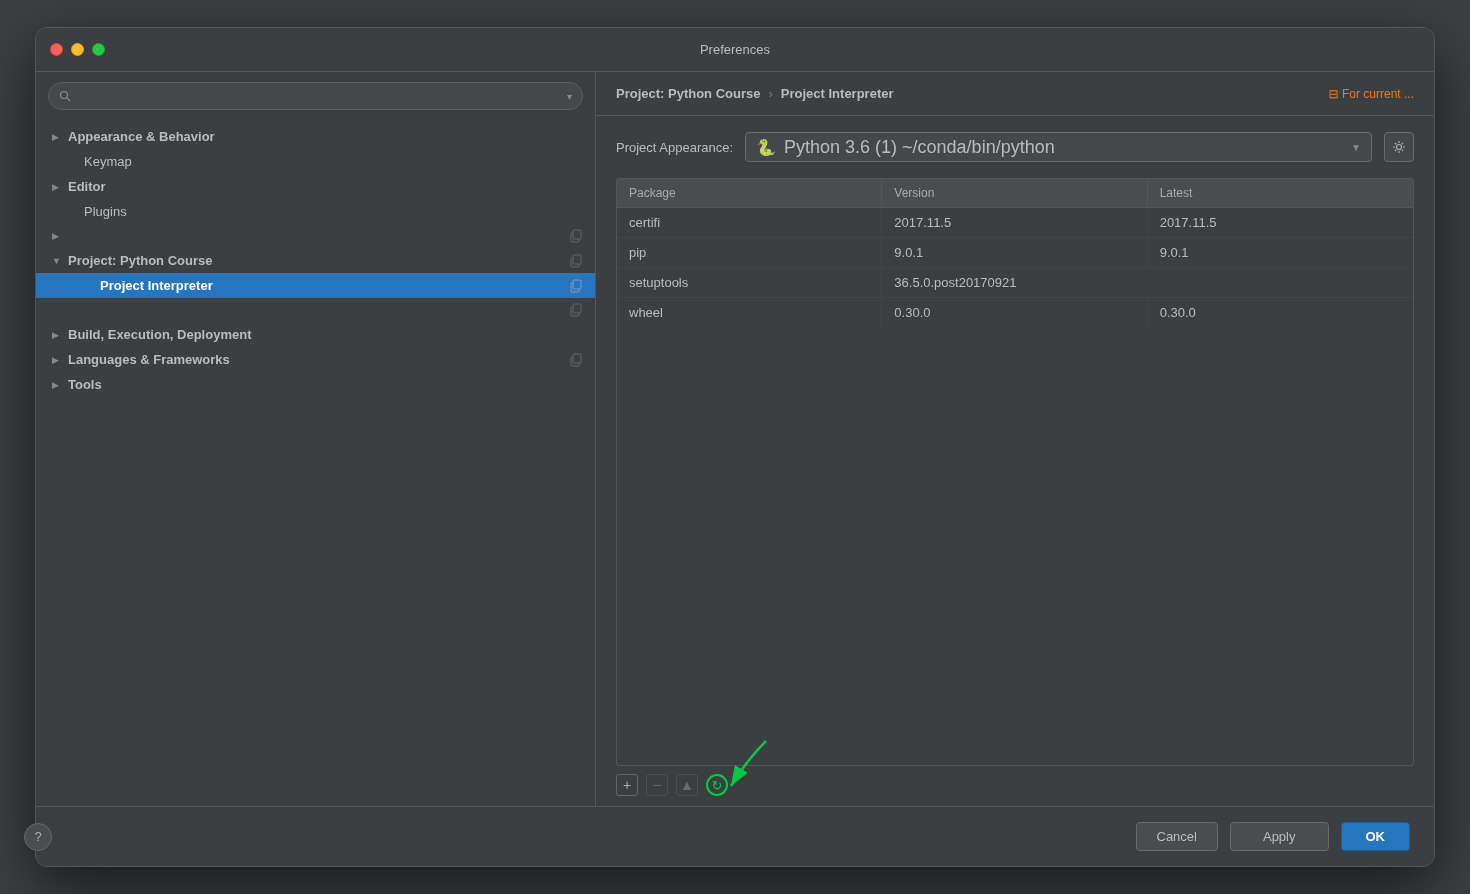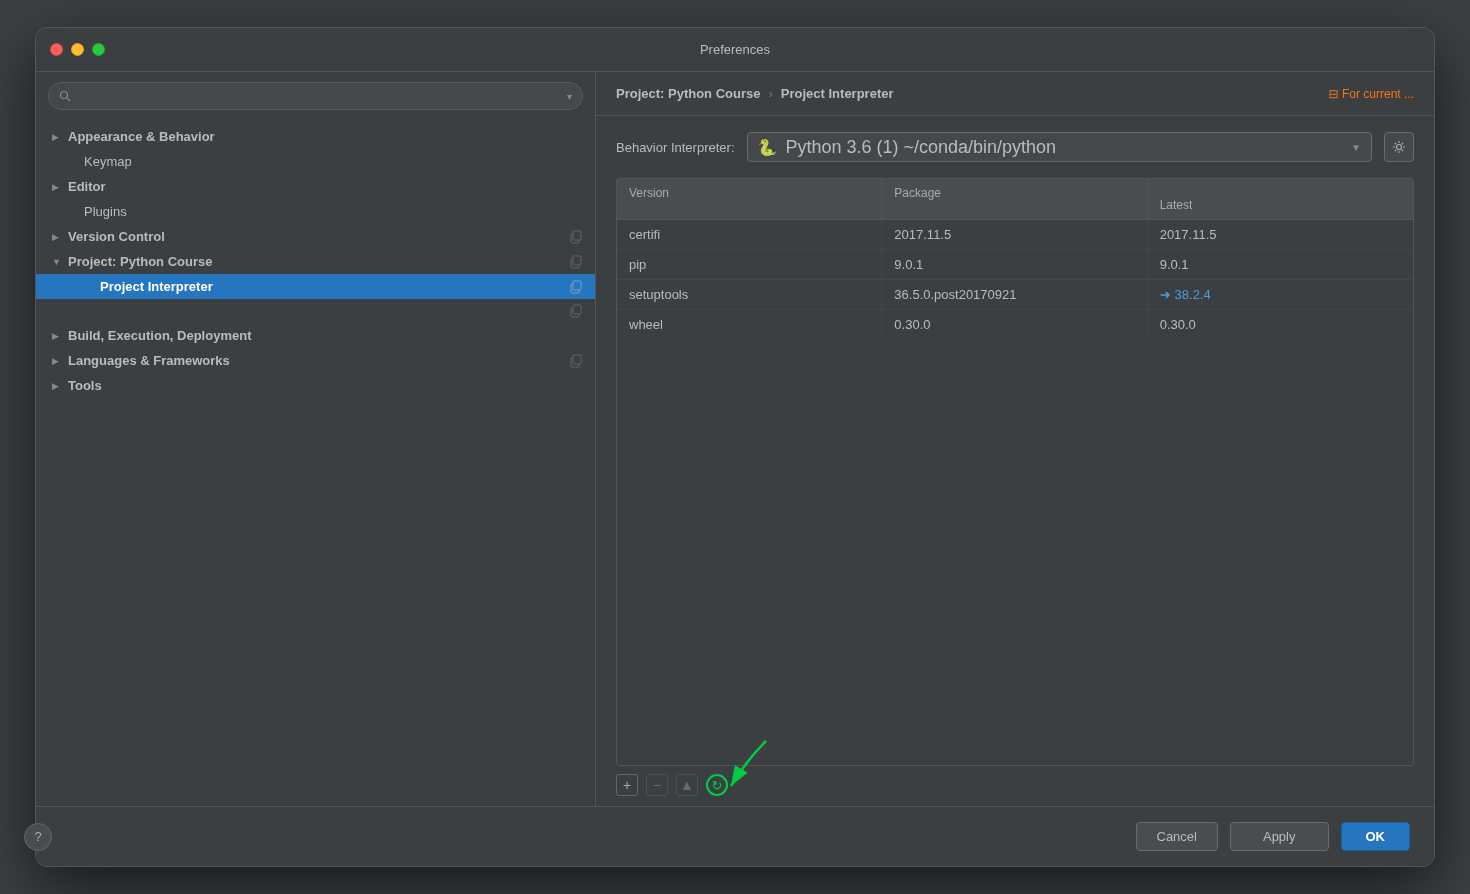--- a/index.html
+++ b/index.html
@@ -241,21 +241,21 @@
       background: #4a4d4f;
       border-bottom: 1px solid #555;
     }
     .table-header-cell {
       padding: 7px 12px;
       color: #aaaaaa;
       font-size: 12px;
       font-weight: 500;
       border-right: 1px solid #555;
     }
-    .table-header-cell:last-child { border-right: none; margin-top: 12px; }
+    .table-header-cell:last-child { border-right: none; }
     .table-body {
       flex: 1;
       overflow-y: auto;
     }
     .table-row {
       display: grid;
       grid-template-columns: 1fr 1fr 1fr;
       border-bottom: 1px solid #454545;
     }
     .table-row:last-child { border-bottom: none; }
@@ -418,21 +418,20 @@
           <span class="item-label">Editor</span>
         </div>
 
         <div class="nav-item indent1 normal">
           <span class="arrow"></span>
           <span class="item-label">Plugins</span>
         </div>
 
         <div class="nav-item">
           <span class="arrow">▶</span>
-          <span class="item-label">Version Control</span>
           <svg class="copy-icon" width="14" height="14" viewBox="0 0 14 14" fill="none">
             <rect x="2" y="4" width="8" height="9" rx="1" stroke="#888" stroke-width="1"></rect>
             <rect x="4" y="1" width="8" height="9" rx="1" stroke="#888" stroke-width="1" fill="#3c3f41"></rect>
           </svg>
         </div>
 
         <div class="nav-item">
           <span class="arrow">▼</span>
           <span class="item-label">Project: Python Course</span>
           <svg class="copy-icon" width="14" height="14" viewBox="0 0 14 14" fill="none">
@@ -482,61 +481,58 @@
     <div class="right-panel">
 
       <div class="breadcrumb-bar">
         <span class="breadcrumb-item">Project: Python Course</span>
         <span class="breadcrumb-sep">›</span>
         <span class="breadcrumb-current">Project Interpreter</span>
         <span class="for-current">⊟ For current ...</span>
       </div>
 
       <div class="interpreter-row">
-        <span class="interpreter-label">Behavior Interpreter:</span>
+        <span class="interpreter-label">Project Appearance:</span>
         <div class="interpreter-select">
           <span class="python-icon">🐍</span>
           <span class="interpreter-name">Python 3.6 (1)  ~/conda/bin/python</span>
           <span class="dropdown-arrow">▼</span>
         </div>
         <div class="gear-btn">
           <svg width="14" height="14" viewBox="0 0 14 14" fill="none">
             <circle cx="7" cy="7" r="2.5" stroke="#aaa" stroke-width="1.2"></circle>
             <path d="M7 1v2M7 11v2M1 7h2M11 7h2M2.93 2.93l1.41 1.41M9.66 9.66l1.41 1.41M2.93 11.07l1.41-1.41M9.66 4.34l1.41-1.41" stroke="#aaa" stroke-width="1.2"></path>
           </svg>
         </div>
       </div>
 
       <div class="packages-section">
         <div class="table-container">
           <div class="table-header">
+            <div class="table-header-cell">Package</div>
             <div class="table-header-cell">Version</div>
-            <div class="table-header-cell">Package</div>
             <div class="table-header-cell">Latest</div>
           </div>
           <div class="table-body">
 
             <div class="table-row">
               <div class="table-cell">certifi</div>
               <div class="table-cell">2017.11.5</div>
               <div class="table-cell">2017.11.5</div>
             </div>
 
             <div class="table-row">
               <div class="table-cell">pip</div>
               <div class="table-cell">9.0.1</div>
               <div class="table-cell">9.0.1</div>
             </div>
 
             <div class="table-row">
               <div class="table-cell">setuptools</div>
               <div class="table-cell">36.5.0.post20170921</div>
-              <div class="table-cell upgrade">
-                <span class="upgrade-arrow">➜</span><span>38.2.4</span>
-              </div>
             </div>
 
             <div class="table-row">
               <div class="table-cell">wheel</div>
               <div class="table-cell">0.30.0</div>
               <div class="table-cell">0.30.0</div>
             </div>
           </div>
         </div>
 

